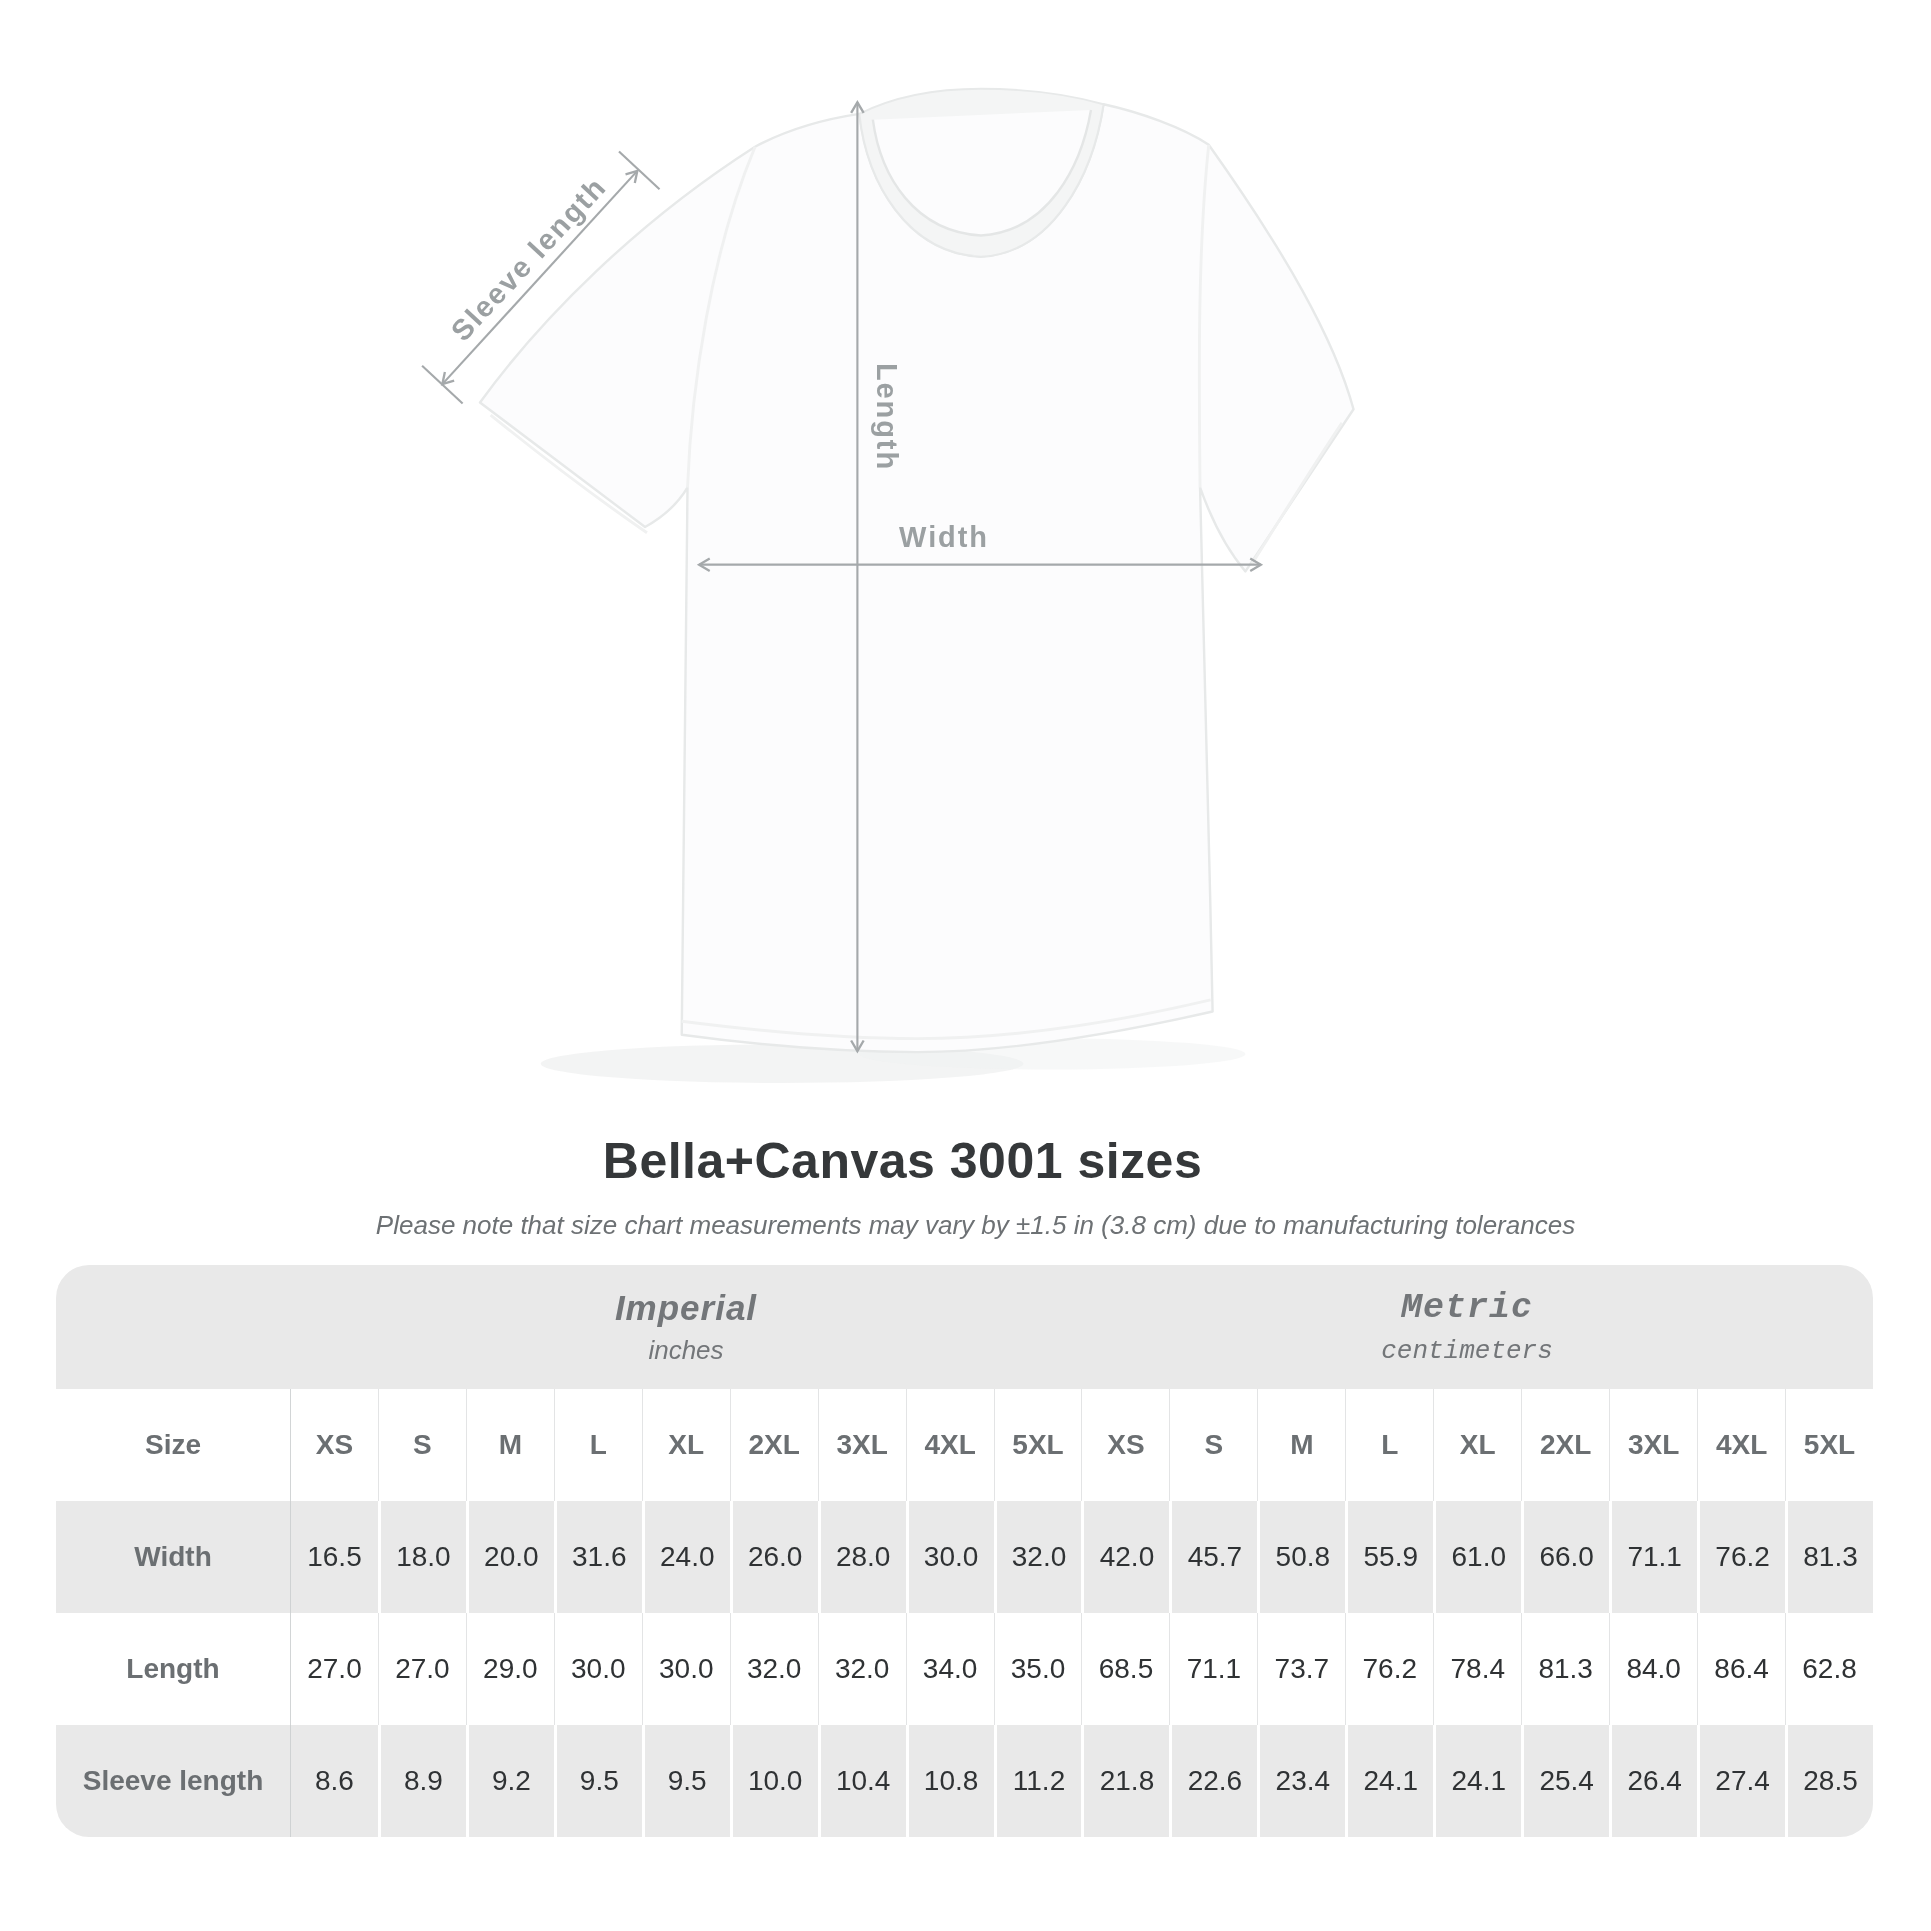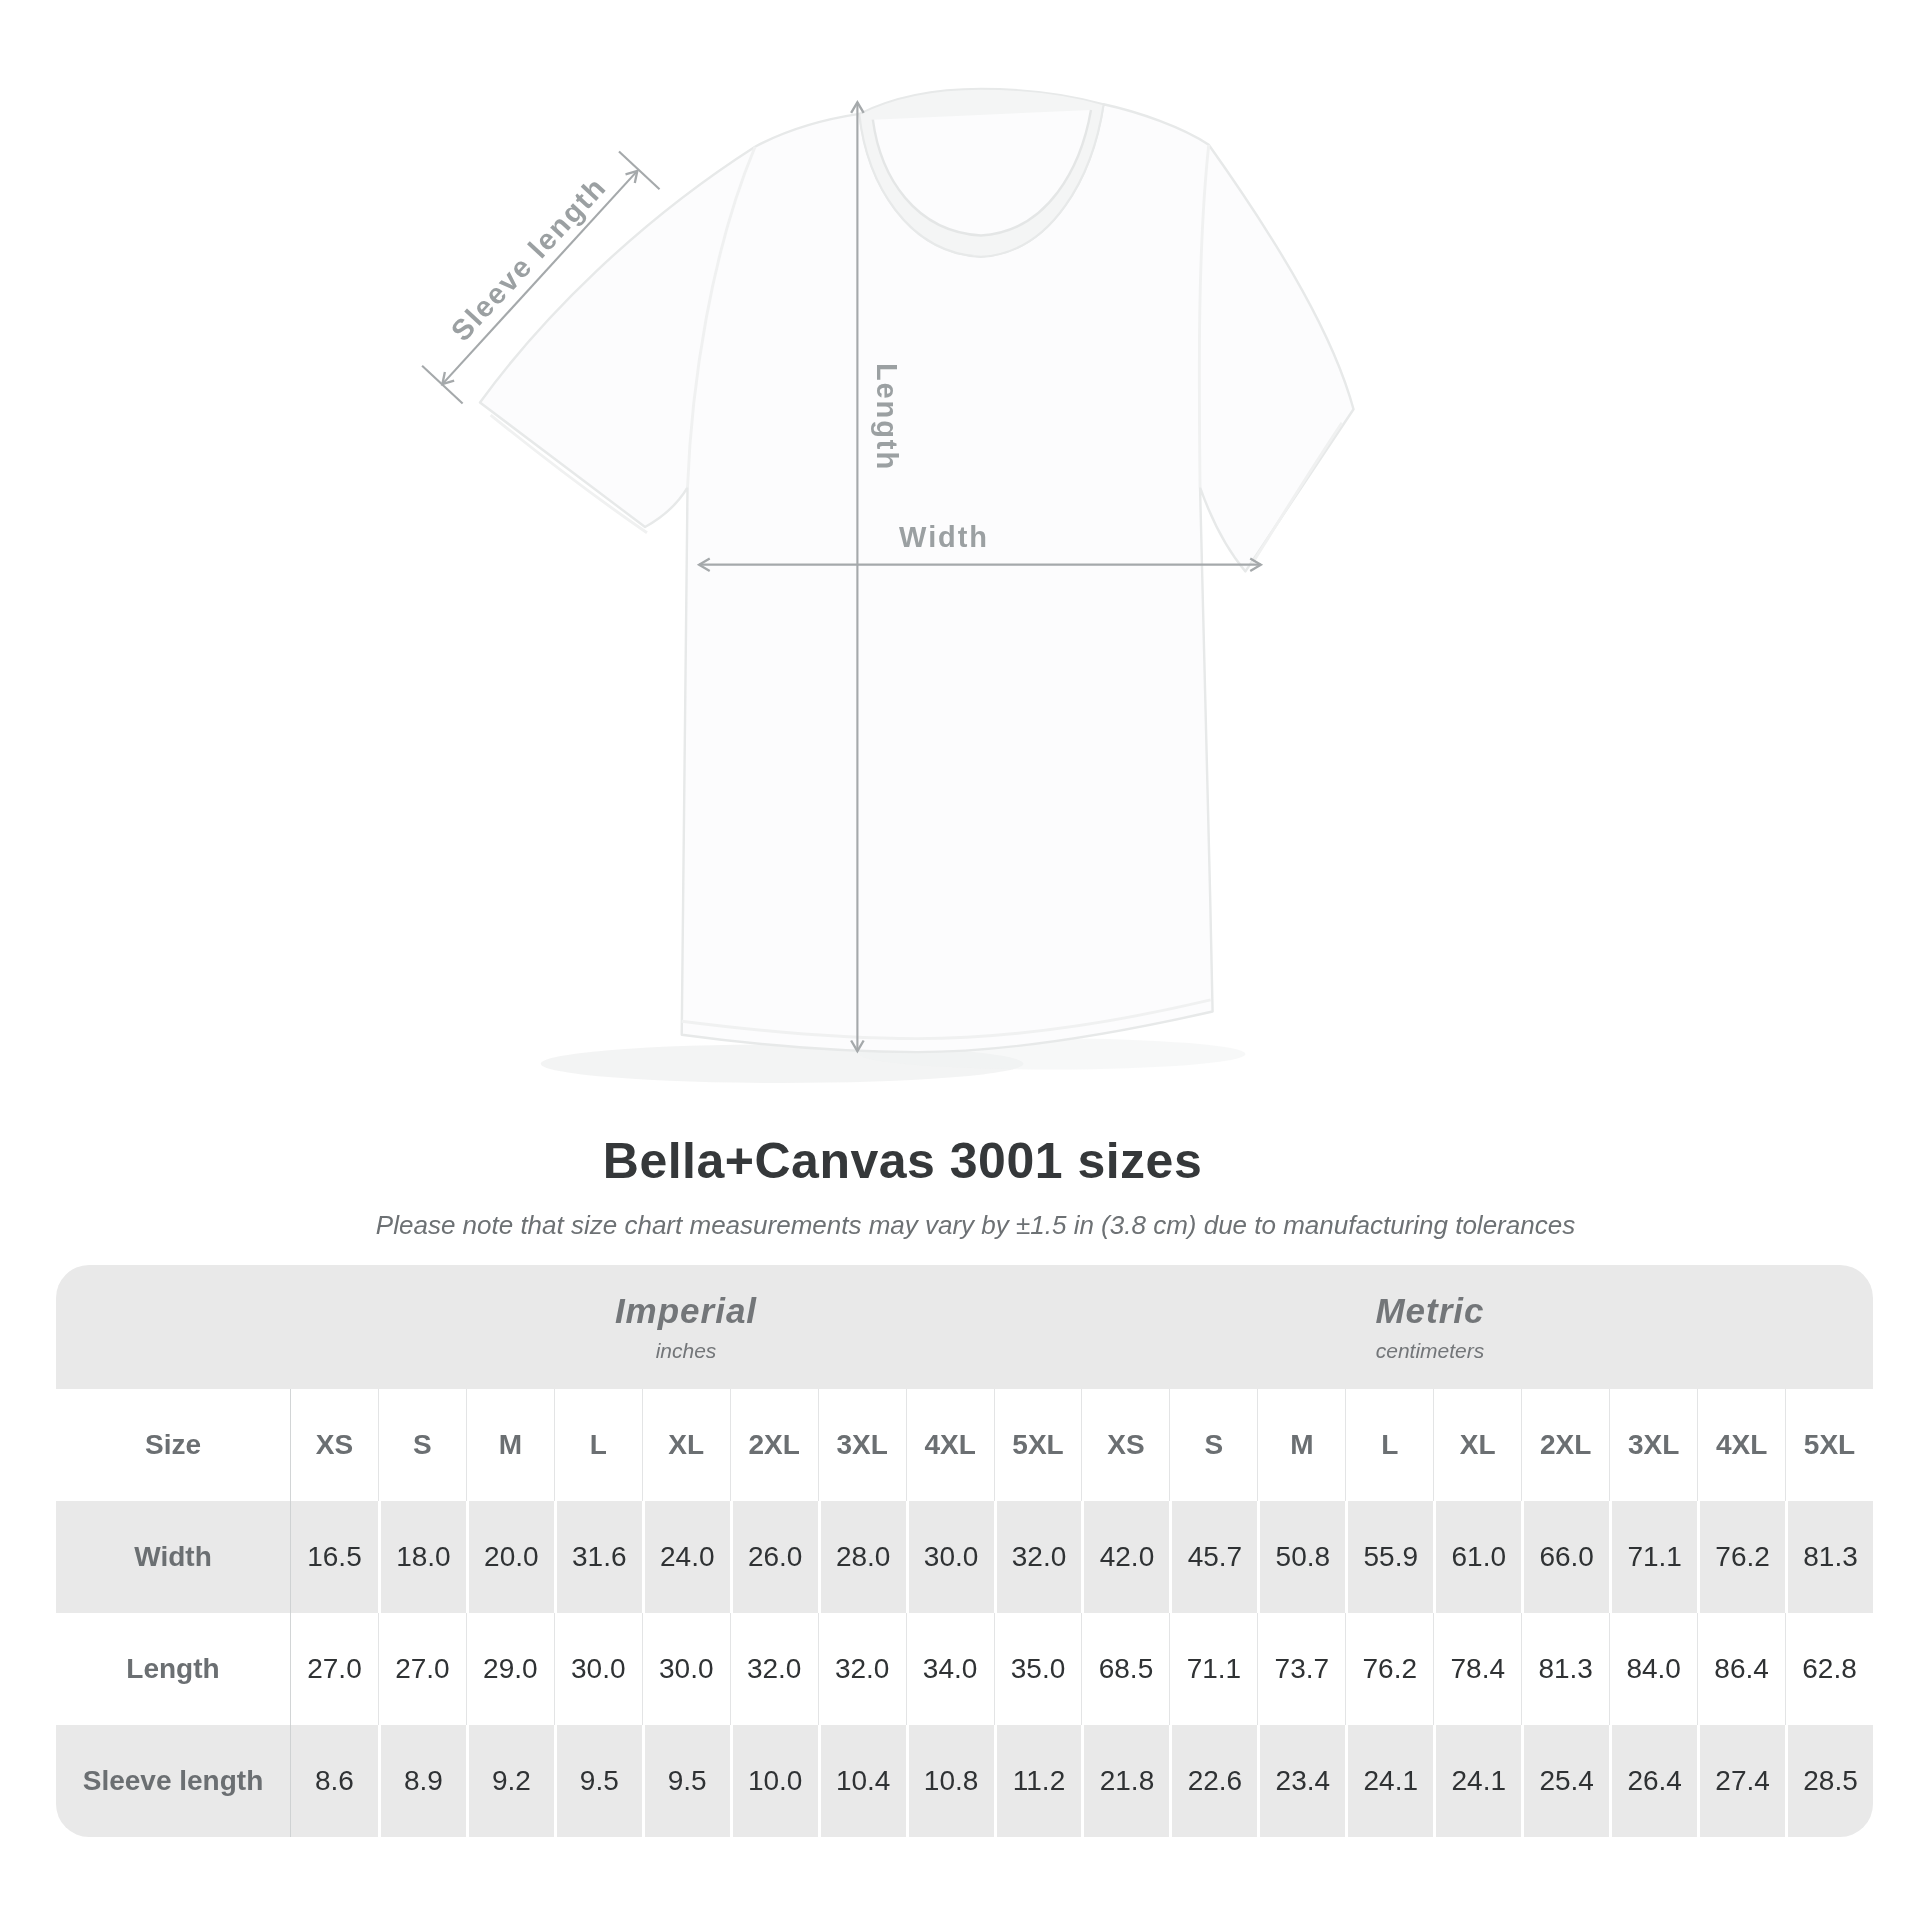--- a/index.html
+++ b/index.html
@@ -59,28 +59,28 @@
     height: 124px;
     background: #e9e9e9;
     border-radius: 33px 33px 0 0;
   }
   .group {
     position: absolute; top: 0; height: 100%;
     display: flex; flex-direction: column;
     justify-content: center; align-items: center;
   }
   .group.imperial { left: 234px;  width: 792px; }
-  .group.metric   { left: 978px; width: 792px; }
+  .group.metric   { left: 1015px; width: 792px; font-family: Liberation Mono, monospace; }
   .group-title {
     font-style: italic; font-weight: bold;
     font-size: 35px; color: #737679; letter-spacing: 1px;
   }
   .group-sub {
     margin-top: 7.7px;
-    font-style: italic; font-size: 21px; color: #737679;
+    font-style: italic; font-size: 26px; color: #737679;
   }
 
   .trow {
     display: grid;
     grid-template-columns: 234px repeat(18, 1fr);
     height: 112px;
   }
   .trow.gray { background: #e9e9e9; }
   .trow.last { border-radius: 0 0 33px 33px; }
 

